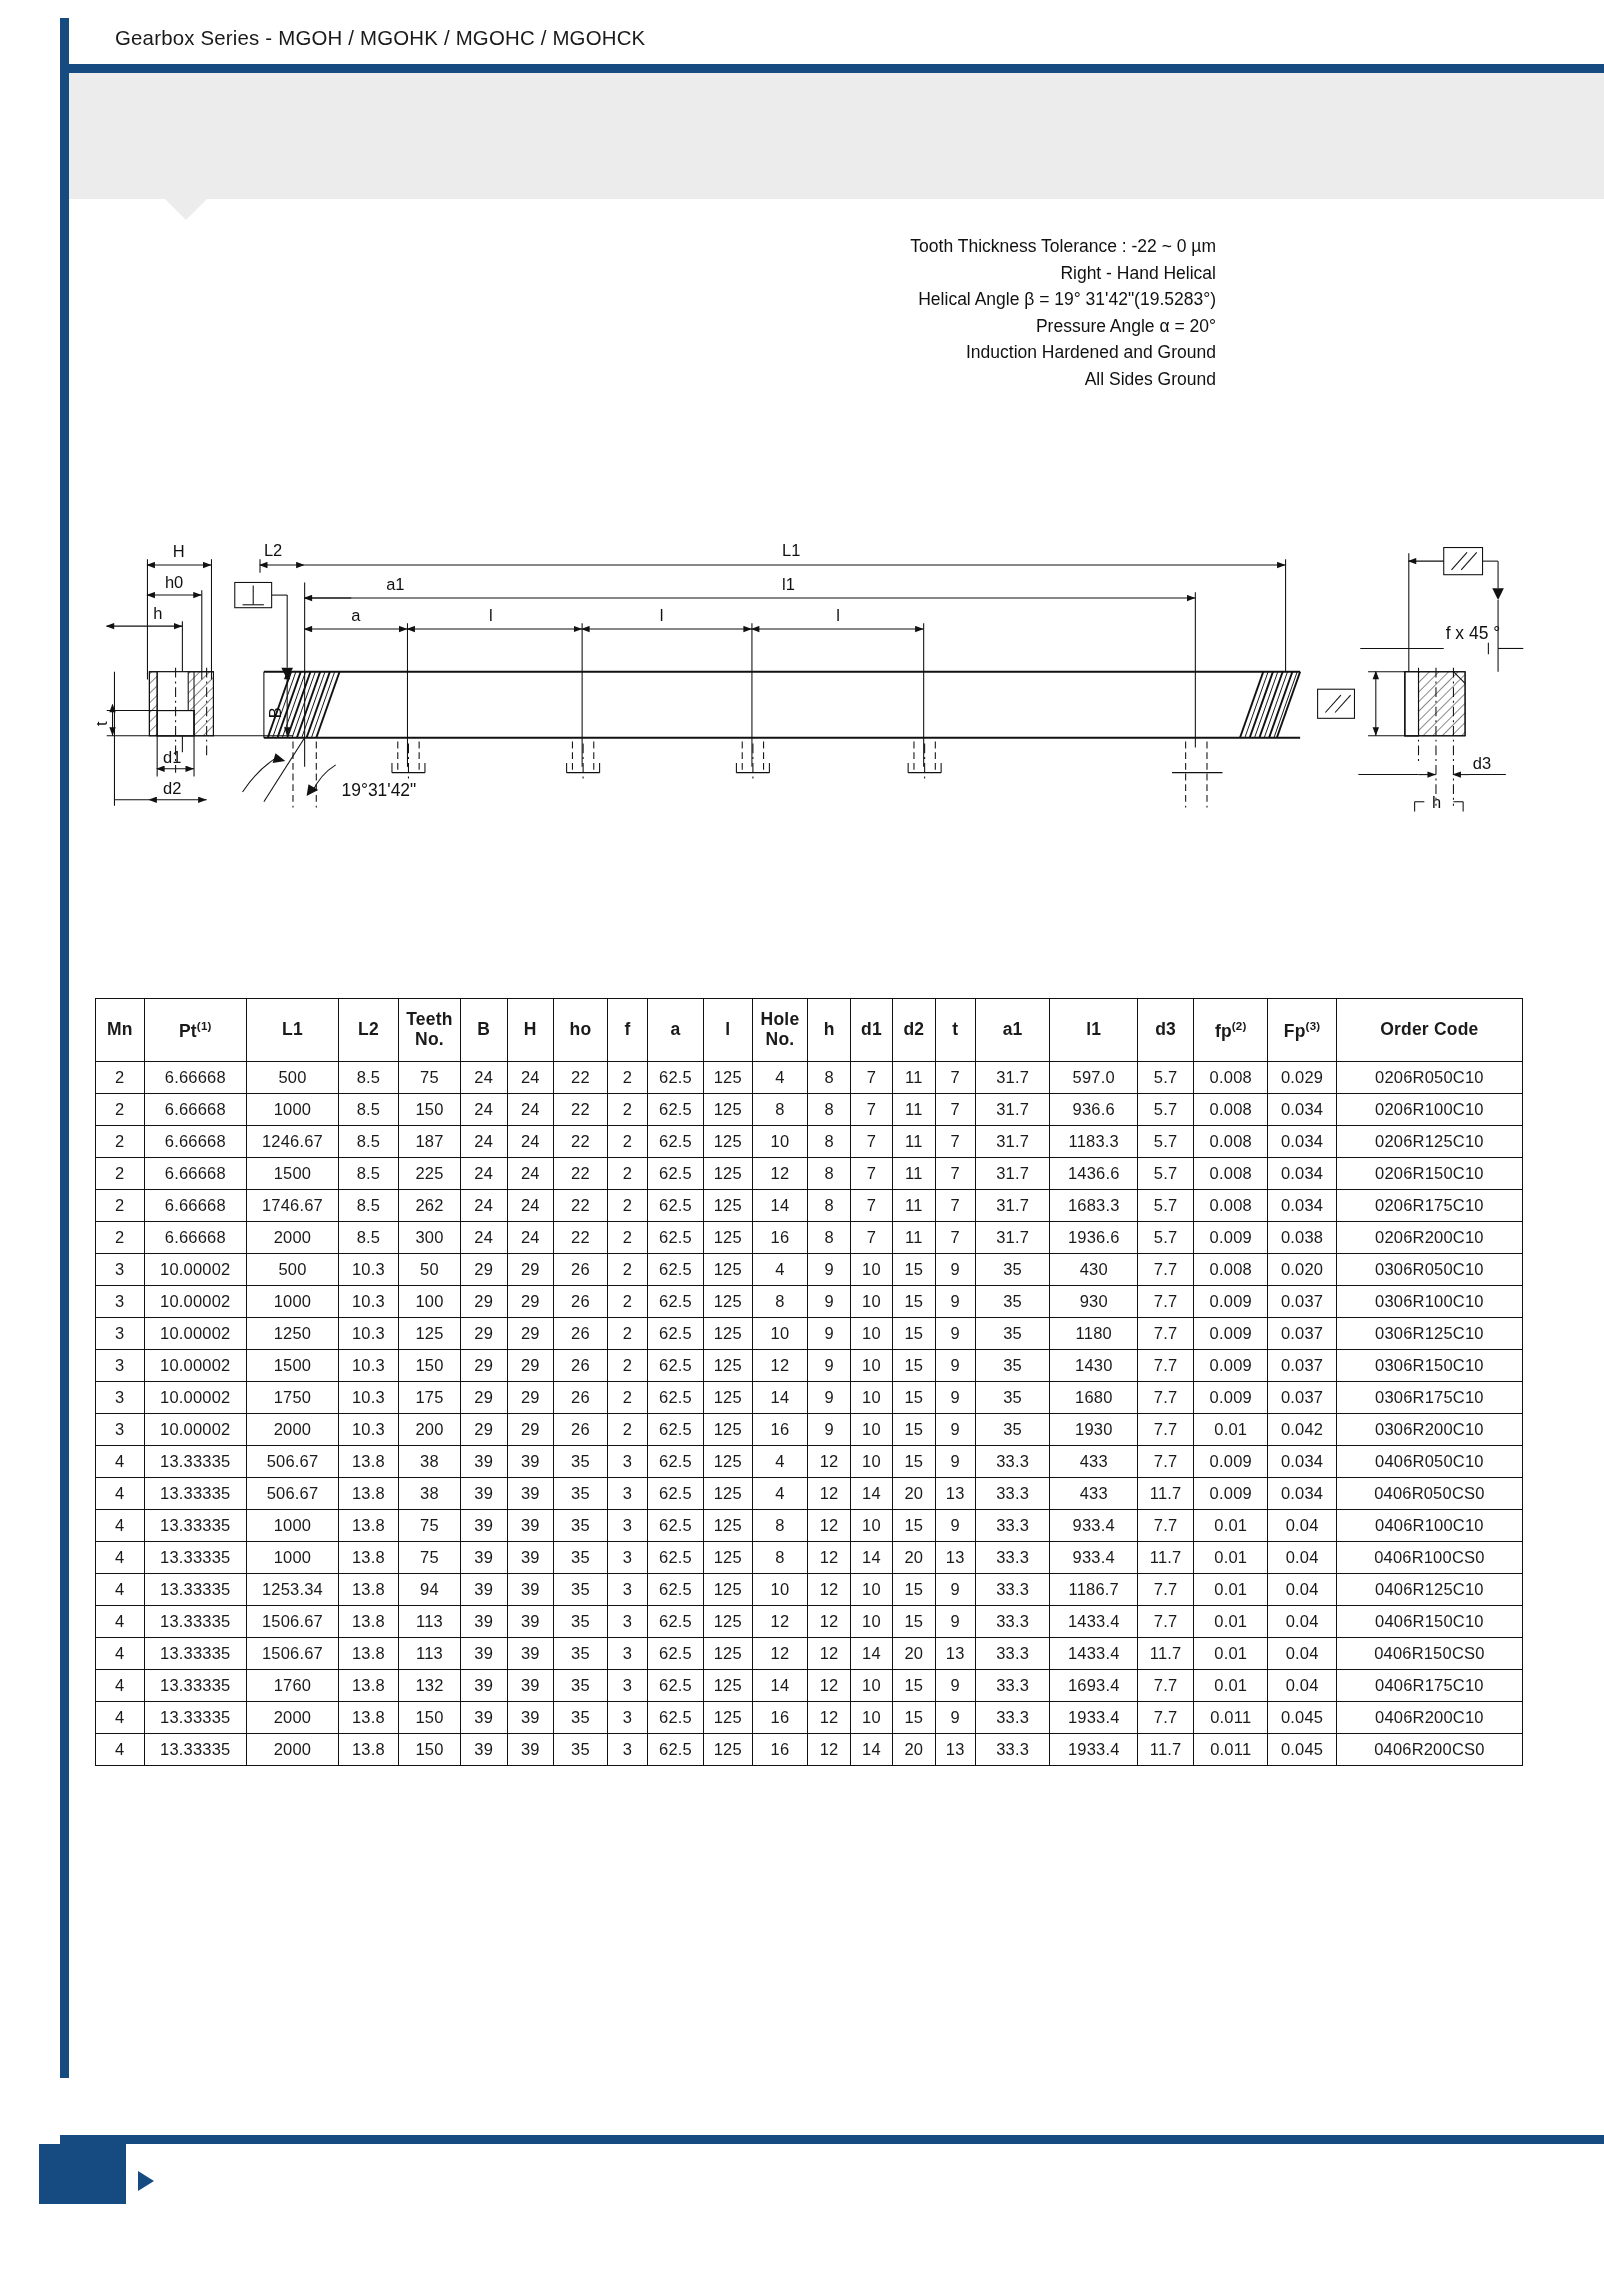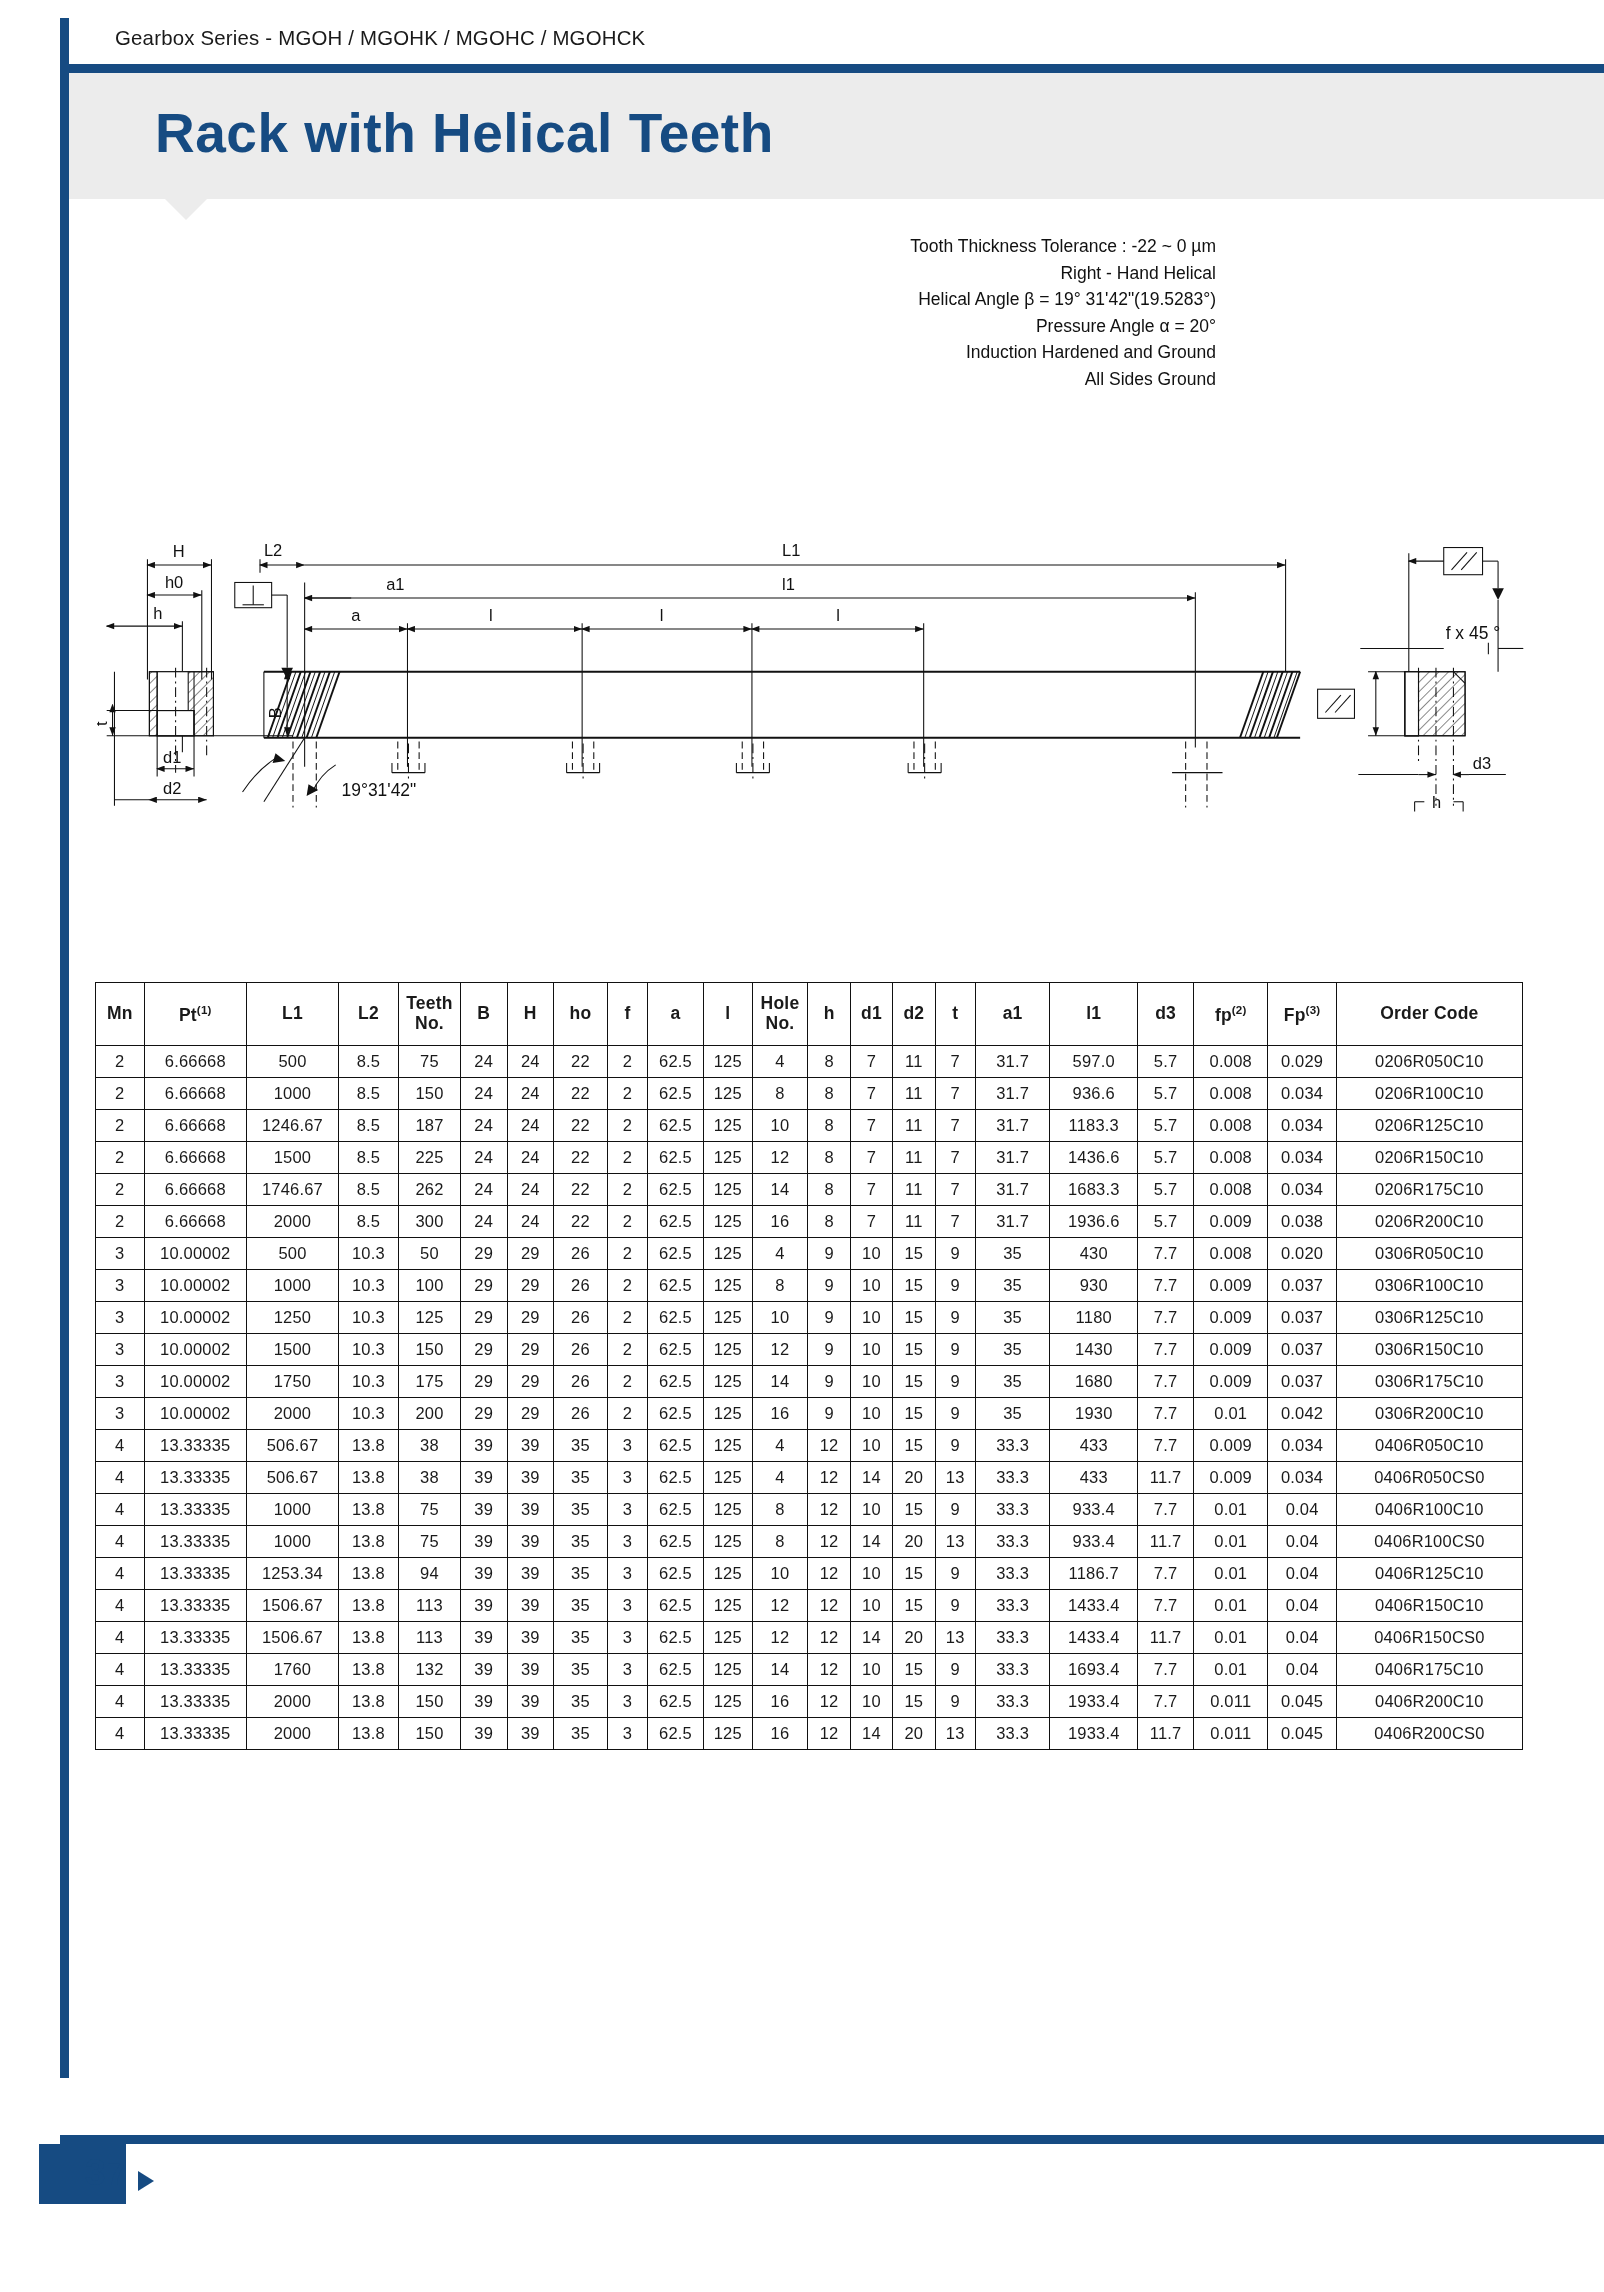--- a/index.html
+++ b/index.html
@@ -77,21 +77,21 @@
     background:#fff;
     white-space:nowrap;
     letter-spacing:0.2px;
   }
   table.spec-table thead th{
     height:62px;
     font-weight:bold;
     font-size:17.5px;
     line-height:1.12;
   }
-  table.spec-table{border:1.9px solid #111;}
+  table.spec-table{border:1.9px solid #111;margin-top:16px;}
   thead tr th{border-bottom:1.9px solid #111;}
   sup{font-size:11.6px;vertical-align:super;}
   .oc{font-size:16.5px;letter-spacing:0.6px;}
 
   .footnote{
     position:absolute;left:95px;top:1848px;width:1359px;
     font-size:17.5px;color:#111;
   }
   .footnote span.gap{display:inline-block;width:15.5px;}
 
@@ -116,21 +116,20 @@
 <div class="page">
 
   <div class="top-header">
     <div class="top-header-text">Gearbox Series - MGOH / MGOHK / MGOHC / MGOHCK</div>
   </div>
   <div class="spine-top"></div>
   <div class="top-rule"></div>
   <div class="spine"></div>
 
   <div class="title-band"></div>
-  <div class="title-text">Rack with Helical  Teeth</div>
   <div class="title-notch"></div>
 
   <div class="spec">
     <div class="spec-line">Tooth Thickness Tolerance : -22 ~ 0 µm</div>
     <div class="spec-line">Right - Hand Helical</div>
     <div class="spec-line">Helical Angle β = 19° 31'42"(19.5283°)</div>
     <div class="spec-line">Pressure Angle α = 20°</div>
     <div class="spec-line">Induction Hardened and Ground</div>
     <div class="spec-line">All Sides Ground</div>
   </div>

